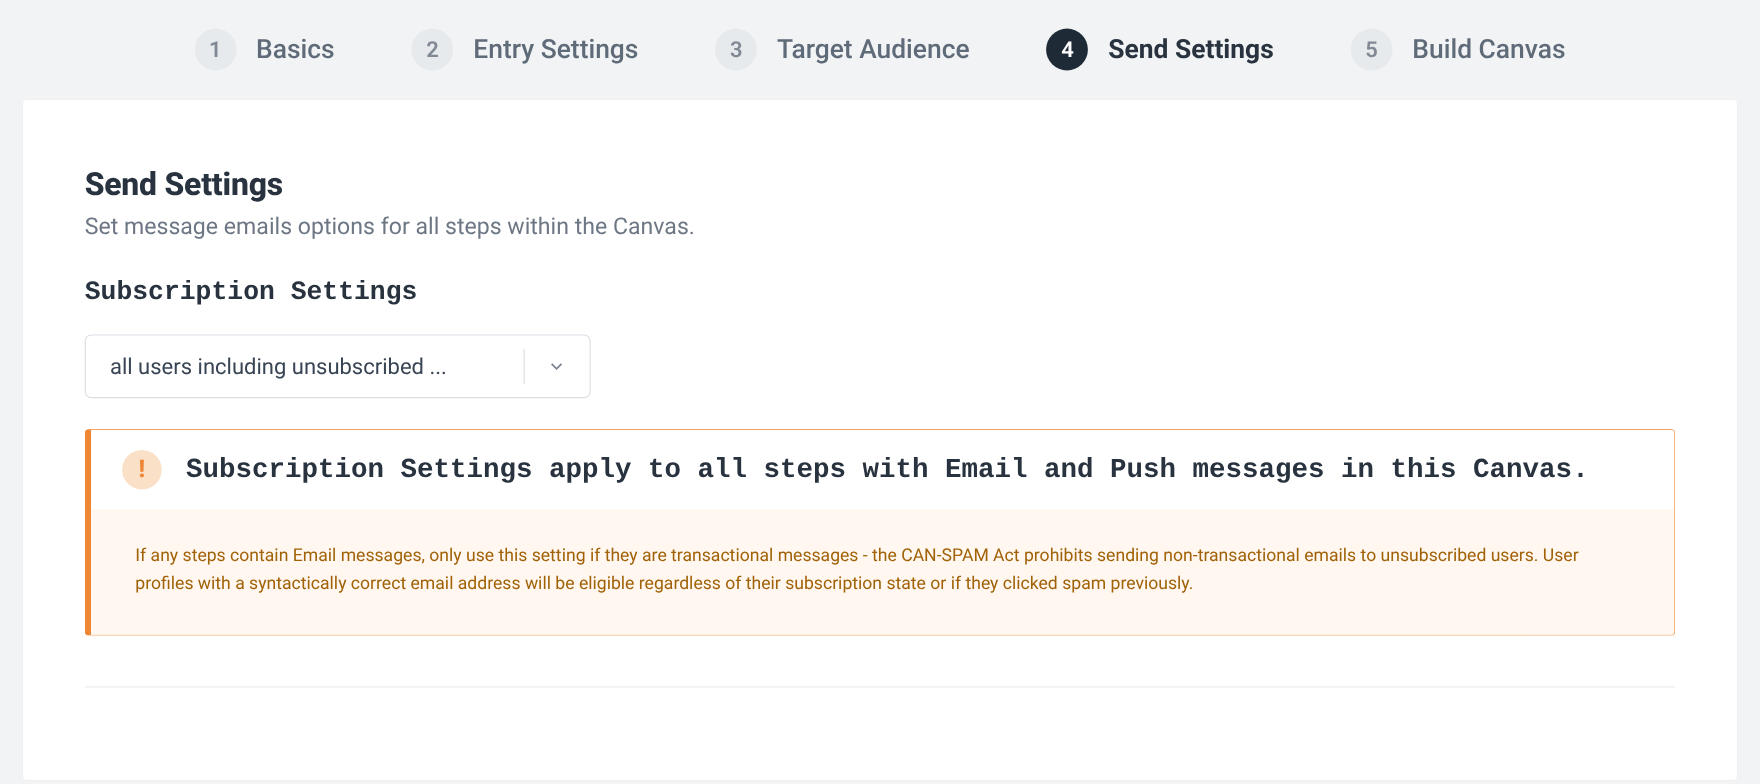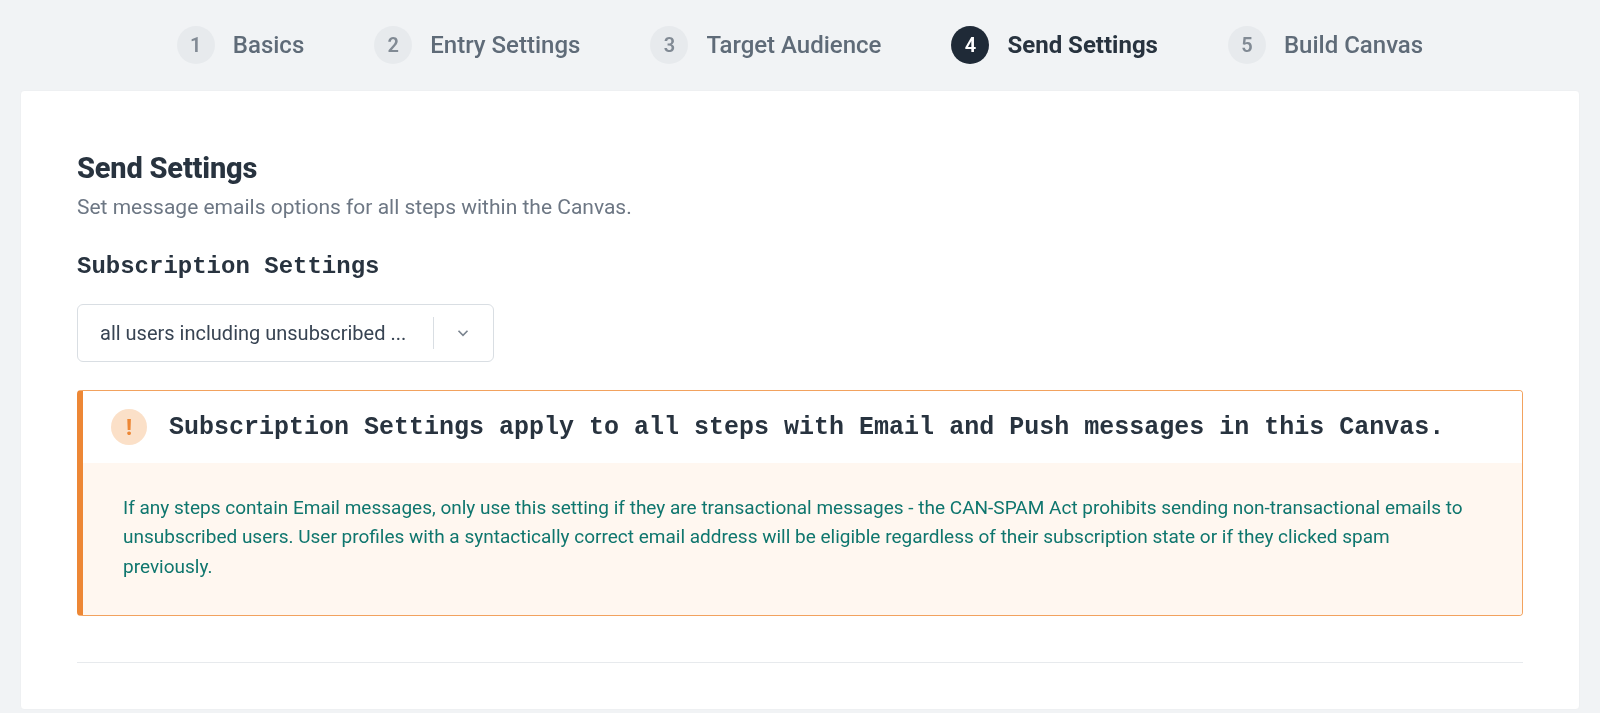--- a/index.html
+++ b/index.html
@@ -97,21 +97,21 @@
     color:var(--ink);
     margin:0 0 12px 0;
   }
 
   .select{
     display:inline-flex;
     align-items:stretch;
     border:1px solid var(--border);
     border-radius:6px;
     height:58px;
-    width:417px;
+    width:460px;
     background:#fff;
     cursor:pointer;
     margin-bottom:28px;
   }
   .select-value{
     flex:1;
     display:flex;
     align-items:center;
     padding:0 22px;
     font-size:20px;
@@ -163,23 +163,23 @@
   }
   .alert-title{
     font-size:25px;
     font-weight:700;
     color:var(--ink);
     font-family:Liberation Mono, monospace;
   }
   .alert-body{
     background:var(--warn-bg);
     padding:30px 40px 34px 40px;
-    font-size:19px;
+    font-size:16px;
     line-height:1.55;
-    color:#0f766e;
+    color:#a16207;
   }
 
   hr.section-rule{
     border:none;
     border-top:1px solid #e7eaed;
     margin:46px 0 0 0;
   }
 </style>
 </head>
 <body>

